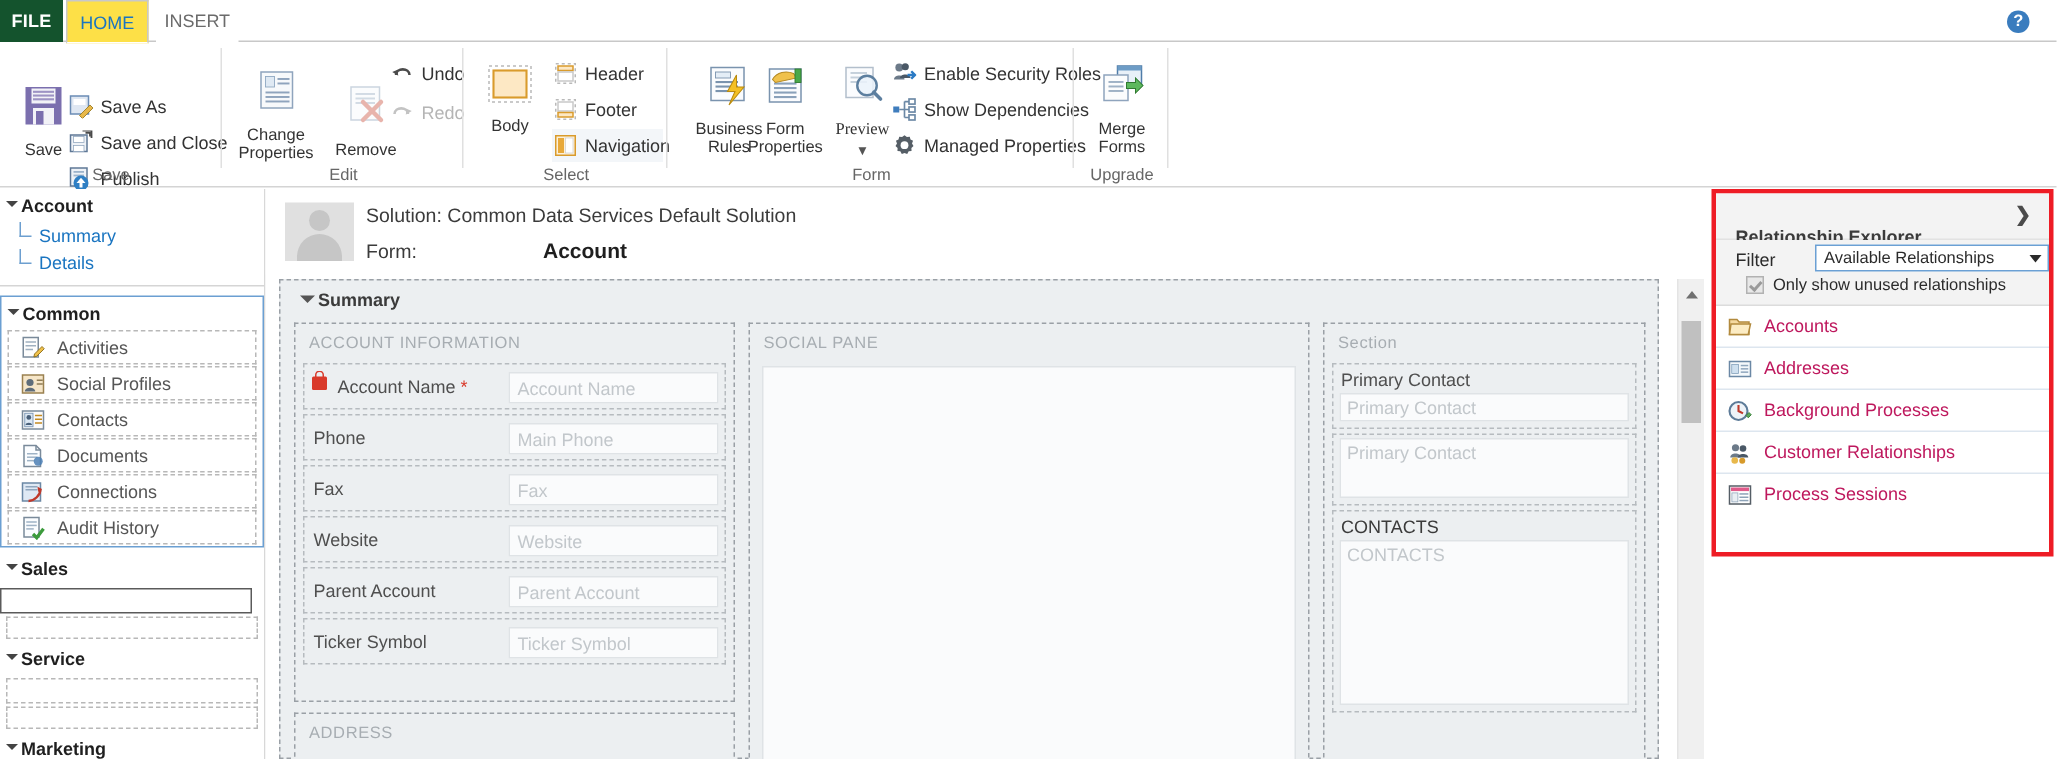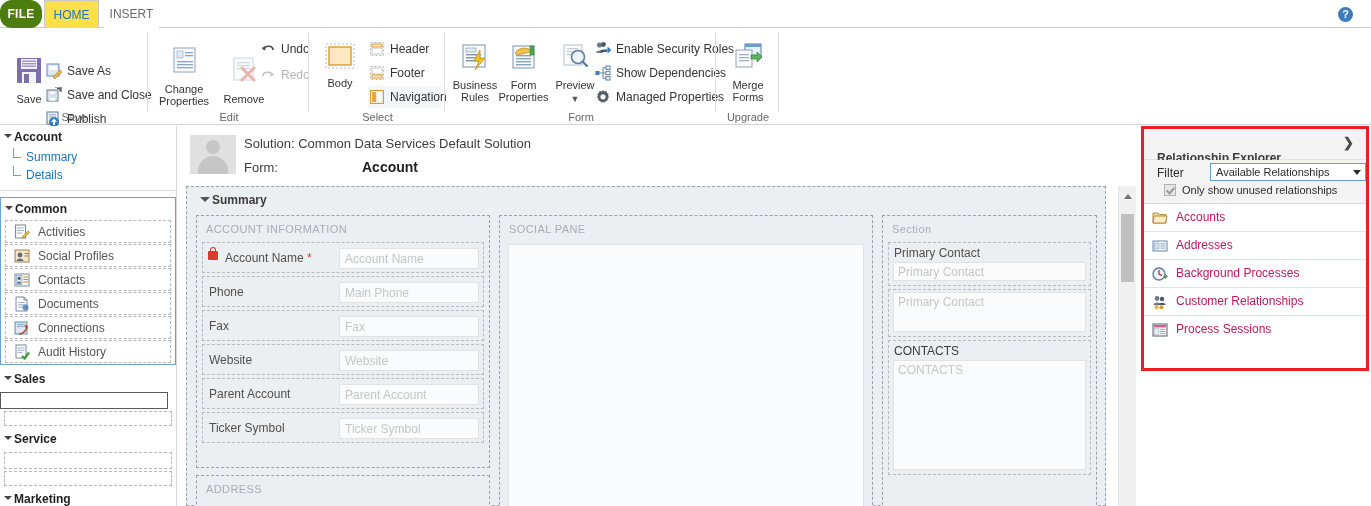--- a/index.html
+++ b/index.html
@@ -32,25 +32,24 @@
     top: 0;
     height: 28px;
     line-height: 28px;
     font-size: 12px;
     text-align: center;
     box-sizing: border-box;
     cursor: default;
   }
   .tab-file {
     left: 0; width: 42px;
-    background: #4d7c0f;
+    background: #14532d;
     color: #ffffff;
     font-weight: bold;
     letter-spacing: .2px;
-    border-radius: 12px;
   }
   .tab-home {
     left: 44px; width: 55px;
     color: #1a75c1;
     background: #fde047;
     border-left: 1px solid #c8c8c8;
     border-right: 1px solid #c8c8c8;
     border-top: 1px solid #c8c8c8;
     border-bottom: 1px solid #ffffff;
     height: 29px;
@@ -671,21 +670,21 @@
           <rect x="8" y="3" width="5" height="10" fill="#ffffff" stroke="#cfcfcf" stroke-width=".5"></rect>
         </svg>
       </span>
       <span>Navigation</span>
     </div>
     <div class="rgroup-label">Select</div>
     <div class="sep"></div>
   </div>
 
   <div class="rgroup" style="left:446px;width:270px;">
-    <div class="bigbtn" style="left:4px;top:14px;width:50px;">
+    <div class="bigbtn" style="left:15px;top:14px;width:50px;">
       <span class="glyph">
         <svg width="34" height="32" viewBox="0 0 34 32">
           <rect x="5" y="3" width="22" height="22" fill="#fbfcfe" stroke="#7a93ae"></rect>
           <rect x="8" y="6" width="10" height="4" fill="#e4edf6" stroke="#7a93ae" stroke-width=".6"></rect>
           <rect x="8" y="12" width="15" height="1.4" fill="#7a93ae"></rect>
           <rect x="8" y="15" width="15" height="1.4" fill="#7a93ae"></rect>
           <rect x="8" y="18" width="15" height="1.4" fill="#7a93ae"></rect>
           <path d="M22 8 L16 19 L21 19 L17 28 L27 16 L22 16 Z" fill="#f4c024" stroke="#b98a10" stroke-width=".7"></path>
         </svg>
       </span>
@@ -698,21 +697,21 @@
           <rect x="9" y="13" width="15" height="1.4" fill="#8aa1ba"></rect>
           <rect x="9" y="16" width="15" height="1.4" fill="#8aa1ba"></rect>
           <rect x="9" y="19" width="15" height="1.4" fill="#8aa1ba"></rect>
           <rect x="9" y="22" width="15" height="1.4" fill="#8aa1ba"></rect>
           <path d="M8 11 C11 6, 17 5, 22 7 L24 10 L10 13 Z" fill="#f0c14b" stroke="#b58a23" stroke-width=".7"></path>
           <rect x="23" y="4" width="4" height="9" fill="#4aa84a" stroke="#2f7a2f" stroke-width=".6"></rect>
         </svg>
       </span>
       <span class="lbl">Form Properties</span>
     </div>
-    <div class="bigbtn" style="left:105px;top:14px;width:48px;">
+    <div class="bigbtn" style="left:105px;top:14px;width:48px;font-family:Liberation Serif, serif;">
       <span class="glyph">
         <svg width="34" height="32" viewBox="0 0 34 32">
           <rect x="6" y="3" width="18" height="20" fill="#fbfcfe" stroke="#b3bfcc"></rect>
           <rect x="9" y="6" width="11" height="1.3" fill="#c5d0db"></rect>
           <rect x="9" y="9" width="11" height="1.3" fill="#c5d0db"></rect>
           <rect x="9" y="12" width="11" height="1.3" fill="#c5d0db"></rect>
           <circle cx="20" cy="15" r="6.5" fill="#eaf2fa" fill-opacity=".85" stroke="#5d7f9f" stroke-width="1.6"></circle>
           <path d="M24.5 19.5 L29 24" stroke="#5d7f9f" stroke-width="2.4" stroke-linecap="round"></path>
         </svg>
       </span>

